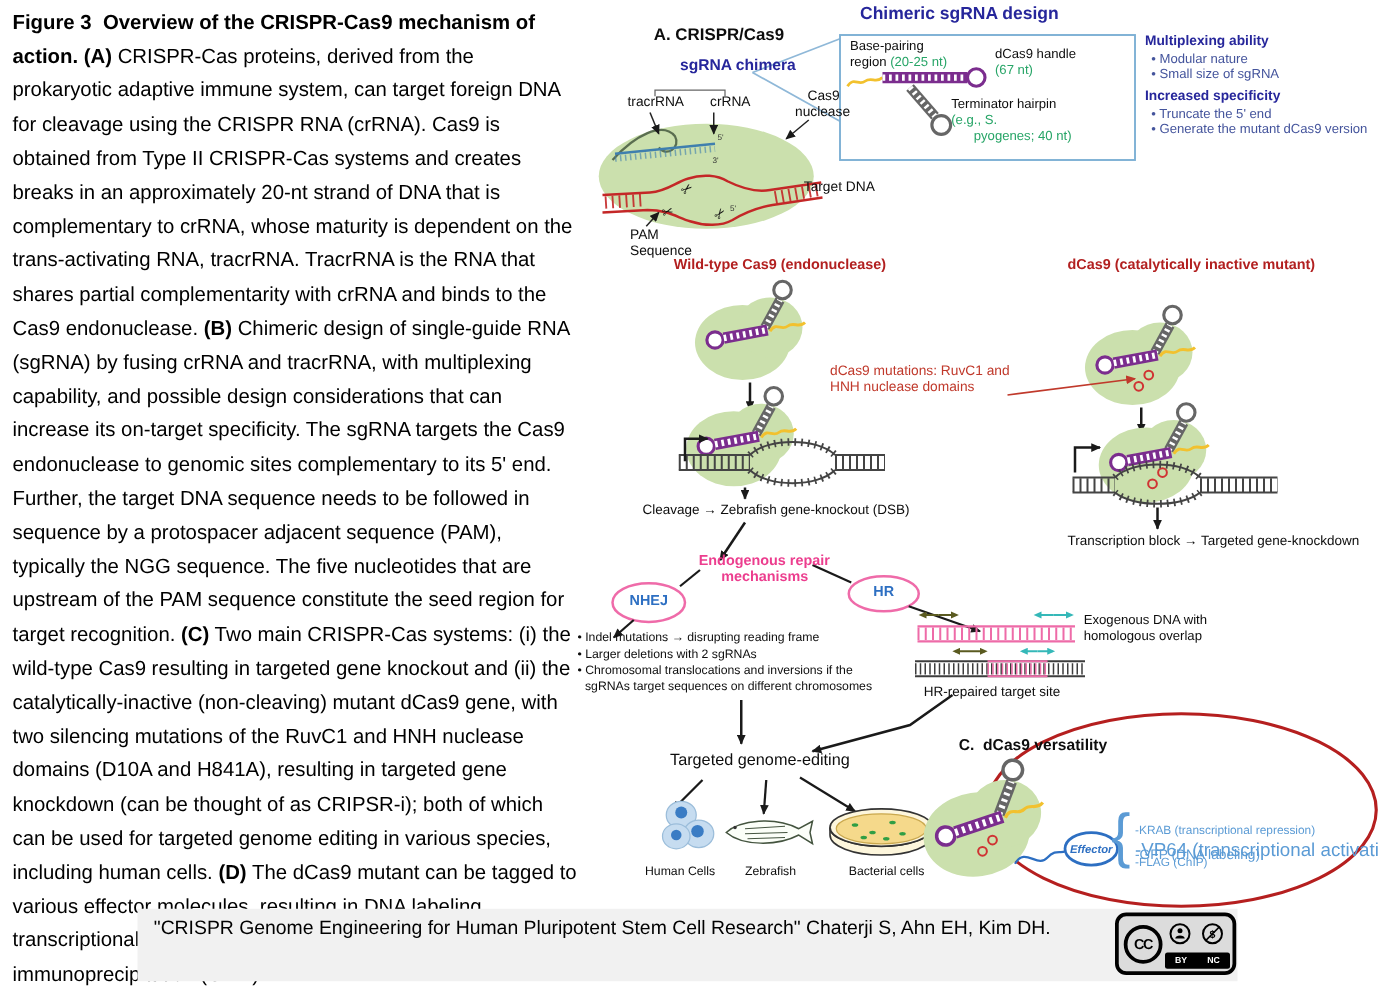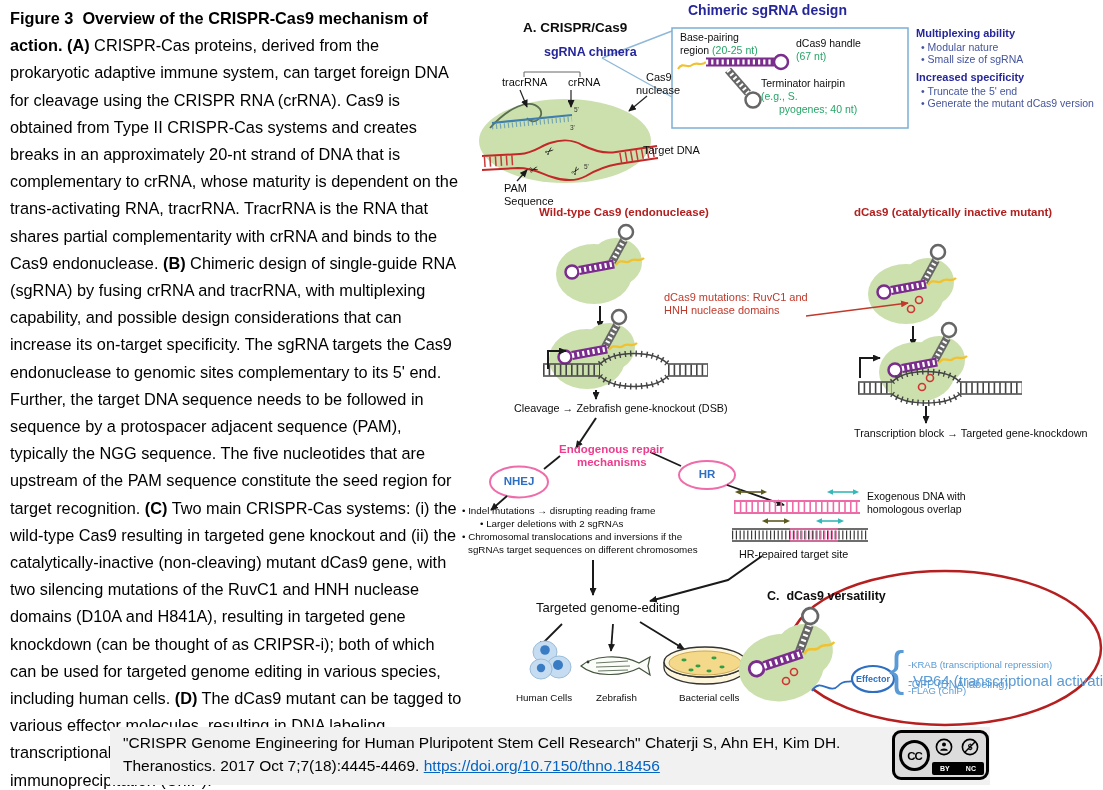--- a/index.html
+++ b/index.html
@@ -25,21 +25,21 @@
   .fs108{font-size:10.8px}
   .fs98{font-size:9.8px}
   .fs12b{font-size:12.3px;font-weight:bold}
   .fs125b{font-size:12.5px;font-weight:bold}
   .fs13{font-size:13px}
   .fs135b{font-size:13.5px;font-weight:bold}
   .ctr{text-align:center}
   .brace{position:absolute;font-size:46px;color:#5b9bd5;font-weight:400;line-height:50px;transform:scaleY(1.05)}
   .citebar{position:absolute;left:110px;top:727px;width:880px;height:58px;background:#f1f1f1}
   .cite-line{position:absolute;left:13px;white-space:nowrap;font-size:15.5px;color:#000}
-  .it{}
+  .it{font-style:italic}
   .doi{color:#0563c1;text-decoration:underline;cursor:pointer}
   .badge{position:absolute;left:782px;top:3px;width:97px;height:50px;border:3px solid #000;
          border-radius:9px;background:#dcdcdc;box-sizing:border-box}
   .cc-circle{position:absolute;left:4px;top:7px;width:25px;height:25px;border:3px solid #000;border-radius:50%;
              font-weight:bold;font-size:11.5px;display:flex;align-items:center;justify-content:center;letter-spacing:-1px;color:#000}
   .icon18{position:absolute;width:18px;height:18px}
   .strip{position:absolute;left:37px;right:2px;bottom:2px;height:13px;background:#000;
          display:flex;justify-content:space-around;align-items:center;border-radius:2px}
   .strip span{color:#fff;font-size:7px;font-weight:bold}
 </style>
@@ -256,21 +256,21 @@
     <div class="lbl redtitle" style="left:394px;top:206px">dCas9 (catalytically inactive mutant)</div>
     <div class="lbl redtxt" style="left:204px;top:291px">dCas9 mutations: RuvC1 and</div>
     <div class="lbl redtxt" style="left:204px;top:304px">HNH nuclease domains</div>
     <div class="lbl fs108" style="left:54px;top:402px">Cleavage → Zebrafish gene-knockout (DSB)</div>
     <div class="lbl fs108" style="left:394px;top:427px">Transcription block → Targeted gene-knockdown</div>
     <div class="lbl pink" style="left:99px;top:443px">Endogenous repair</div>
     <div class="lbl pink" style="left:117px;top:456px">mechanisms</div>
     <div class="lbl mblue ctr" style="left:41px;top:475px;width:36px;font-size:11.5px">NHEJ</div>
     <div class="lbl mblue ctr" style="left:233px;top:468px;width:28px;font-size:11.5px">HR</div>
     <div class="lbl fs98" style="left:2px;top:505px">• Indel mutations → disrupting reading frame</div>
-    <div class="lbl fs98" style="left:20px;top:518px">• Larger deletions with 2 sgRNAs</div>
+    <div class="lbl fs98" style="left:2px;top:518px">• Larger deletions with 2 sgRNAs</div>
     <div class="lbl fs98" style="left:2px;top:531px">• Chromosomal translocations and inversions if the</div>
     <div class="lbl fs98" style="left:8px;top:544px">sgRNAs target sequences on different chromosomes</div>
     <div class="lbl fs10" style="left:407px;top:490px">Exogenous DNA with</div>
     <div class="lbl fs10" style="left:407px;top:503px">homologous overlap</div>
     <div class="lbl fs108" style="left:279px;top:548px">HR-repaired target site</div>
     <div class="lbl fs13" style="left:76px;top:600px">Targeted genome-editing</div>
     <div class="lbl fs98" style="left:56px;top:692px">Human Cells</div>
     <div class="lbl fs98" style="left:136px;top:692px">Zebrafish</div>
     <div class="lbl fs98" style="left:219px;top:692px">Bacterial cells</div>
 
@@ -278,21 +278,20 @@
     <div class="lbl mblue ctr it" style="left:392px;top:674px;width:42px;font-size:9px">Effector</div>
     <div class="brace" style="left:429px;top:643px">{</div>
     <div class="lbl lblue" style="left:448px;top:678px;font-size:11px">-GFP (DNA labeling)</div>
     <div class="lbl lblue" style="left:448px;top:659px;font-size:9.5px">-KRAB (transcriptional repression)</div>
     <div class="lbl lblue" style="left:448px;top:672px;font-size:15px">-VP64 (transcriptional activation)</div>
     <div class="lbl lblue" style="left:448px;top:685px;font-size:9.5px">-FLAG (ChIP)</div>
   </div>
 
   <div class="citebar">
     <div class="cite-line" style="top:7px">"CRISPR Genome Engineering for Human Pluripotent Stem Cell Research" Chaterji S, Ahn EH, Kim DH.</div>
-    <div class="cite-line" style="top:30px"><span class="it">Theranostics</span><span>. 2017 Oct 7;7(18):4445-4469. </span><span class="doi">https://doi.org/10.7150/thno.18456</span></div>
     <div class="badge">
       <div class="cc-circle">CC</div>
       <svg class="icon18" style="left:40px;top:5px" viewBox="0 0 18 18">
         <circle cx="9" cy="9" r="7.6" fill="none" stroke="#000" stroke-width="1.6"></circle>
         <circle cx="9" cy="6.6" r="2" fill="#000"></circle>
         <path d="M5.2,12.8 C5.2,9.6 12.8,9.6 12.8,12.8 Z" fill="#000"></path>
       </svg>
       <svg class="icon18" style="left:66px;top:5px" viewBox="0 0 18 18">
         <circle cx="9" cy="9" r="7.6" fill="none" stroke="#000" stroke-width="1.6"></circle>
         <line x1="3.6" y1="14.4" x2="14.4" y2="3.6" stroke="#000" stroke-width="1.4"></line>

